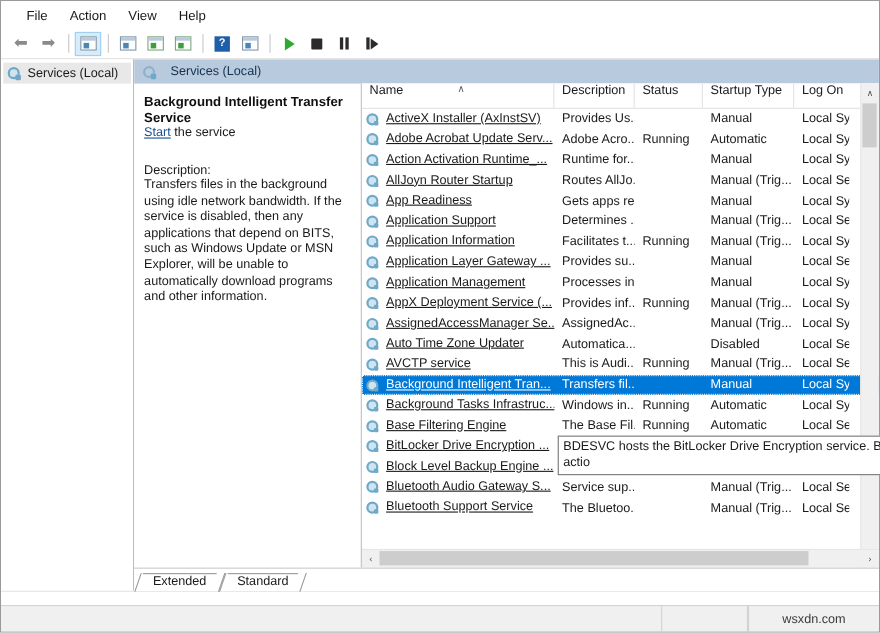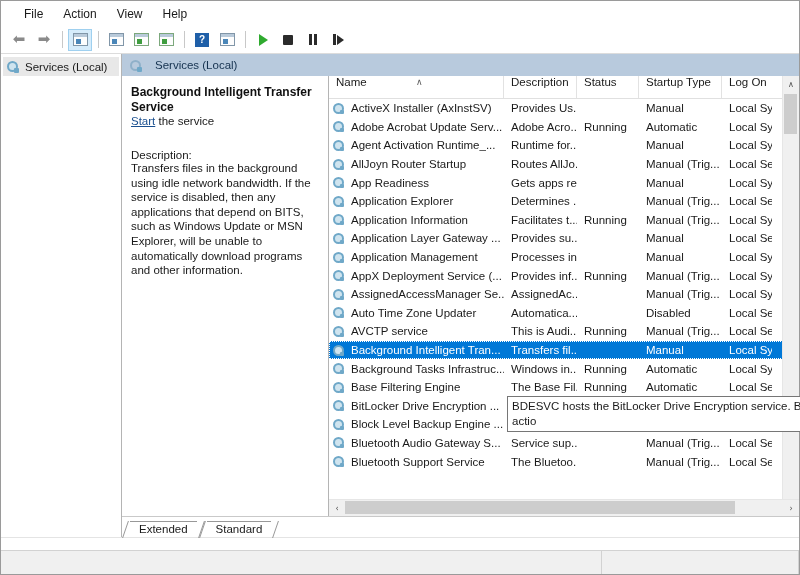--- a/index.html
+++ b/index.html
@@ -225,21 +225,21 @@
     position: absolute; left: 0; top: 0; right: 0; bottom: 0;
     border: 1px dotted #ffffff; box-sizing: border-box;
     pointer-events: none;
   }
   .cell {
     font-size: 11.5px; color: #1a1a1a;
     padding-left: 7px; box-sizing: border-box;
     overflow: hidden; white-space: nowrap;
     text-overflow: clip;
   }
-  .cell.name { display: flex; align-items: center; padding-left: 4px; }
+  .cell.name { display: flex; align-items: flex-start; padding-left: 4px; text-decoration: underline; }
   .rowgear {
     width: 13px; height: 13px; margin-right: 5px;
     flex: 0 0 auto; position: relative;
   }
   .rowgear .gear { width: 11px; height: 11px; border-width: 2px; top: 1px; }
   .rowgear .gear::after { width: 4px; height: 4px; right: -2px; bottom: -2px; }
 
   
   .vscroll {
     position: absolute; right: 0; top: 0; bottom: 0;
@@ -493,21 +493,21 @@
                 <div class="cell" style="width: 73px;">Adobe Acro...</div>
                 <div class="cell" style="width: 62px;">Running</div>
                 <div class="cell" style="width: 83px;">Automatic</div>
                 <div class="cell" style="width: 50px;">Local Sy</div>
               </div>
               <div class="lv-row">
                 <div class="cell name" style="width: 175px;">
                   <span class="rowgear">
                     <span class="gear"></span>
                   </span>
-                  <span>Agent Activation Runtime_...</span>
+                  <span>Action Activation Runtime_...</span>
                 </div>
                 <div class="cell" style="width: 73px;">Runtime for...</div>
                 <div class="cell" style="width: 62px;"></div>
                 <div class="cell" style="width: 83px;">Manual</div>
                 <div class="cell" style="width: 50px;">Local Sy</div>
               </div>
               <div class="lv-row">
                 <div class="cell name" style="width: 175px;">
                   <span class="rowgear">
                     <span class="gear"></span>
@@ -529,21 +529,21 @@
                 <div class="cell" style="width: 73px;">Gets apps re...</div>
                 <div class="cell" style="width: 62px;"></div>
                 <div class="cell" style="width: 83px;">Manual</div>
                 <div class="cell" style="width: 50px;">Local Sy</div>
               </div>
               <div class="lv-row">
                 <div class="cell name" style="width: 175px;">
                   <span class="rowgear">
                     <span class="gear"></span>
                   </span>
-                  <span>Application Explorer</span>
+                  <span>Application Support</span>
                 </div>
                 <div class="cell" style="width: 73px;">Determines ...</div>
                 <div class="cell" style="width: 62px;"></div>
                 <div class="cell" style="width: 83px;">Manual (Trig...</div>
                 <div class="cell" style="width: 50px;">Local Se</div>
               </div>
               <div class="lv-row">
                 <div class="cell name" style="width: 175px;">
                   <span class="rowgear">
                     <span class="gear"></span>
@@ -742,15 +742,16 @@
       </div>
 
     </div>
   </div>
 
   <div class="bottom-strip"></div>
 
   <div class="statusbar">
     <div class="sb-seg sb-left"></div>
     <div class="sb-seg sb-mid"></div>
+    <div class="sb-right">wsxdn.com</div>
   </div>
 
 </div>
 
 </body></html>

